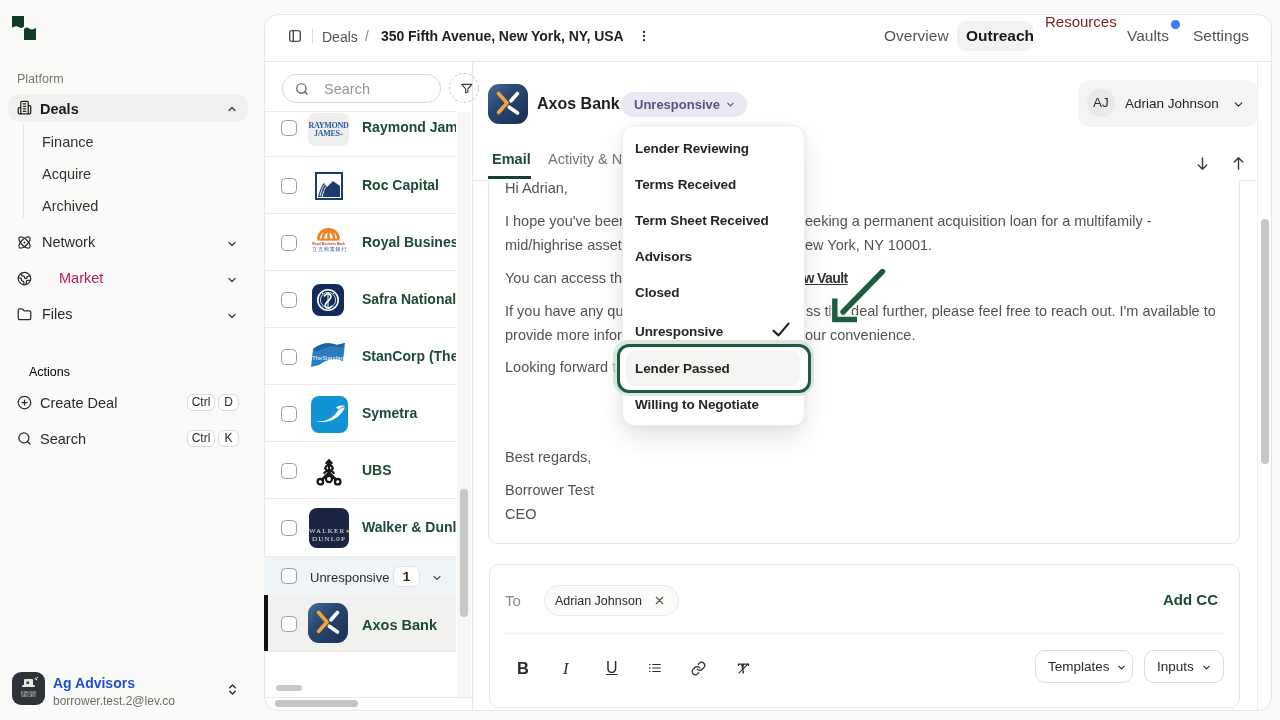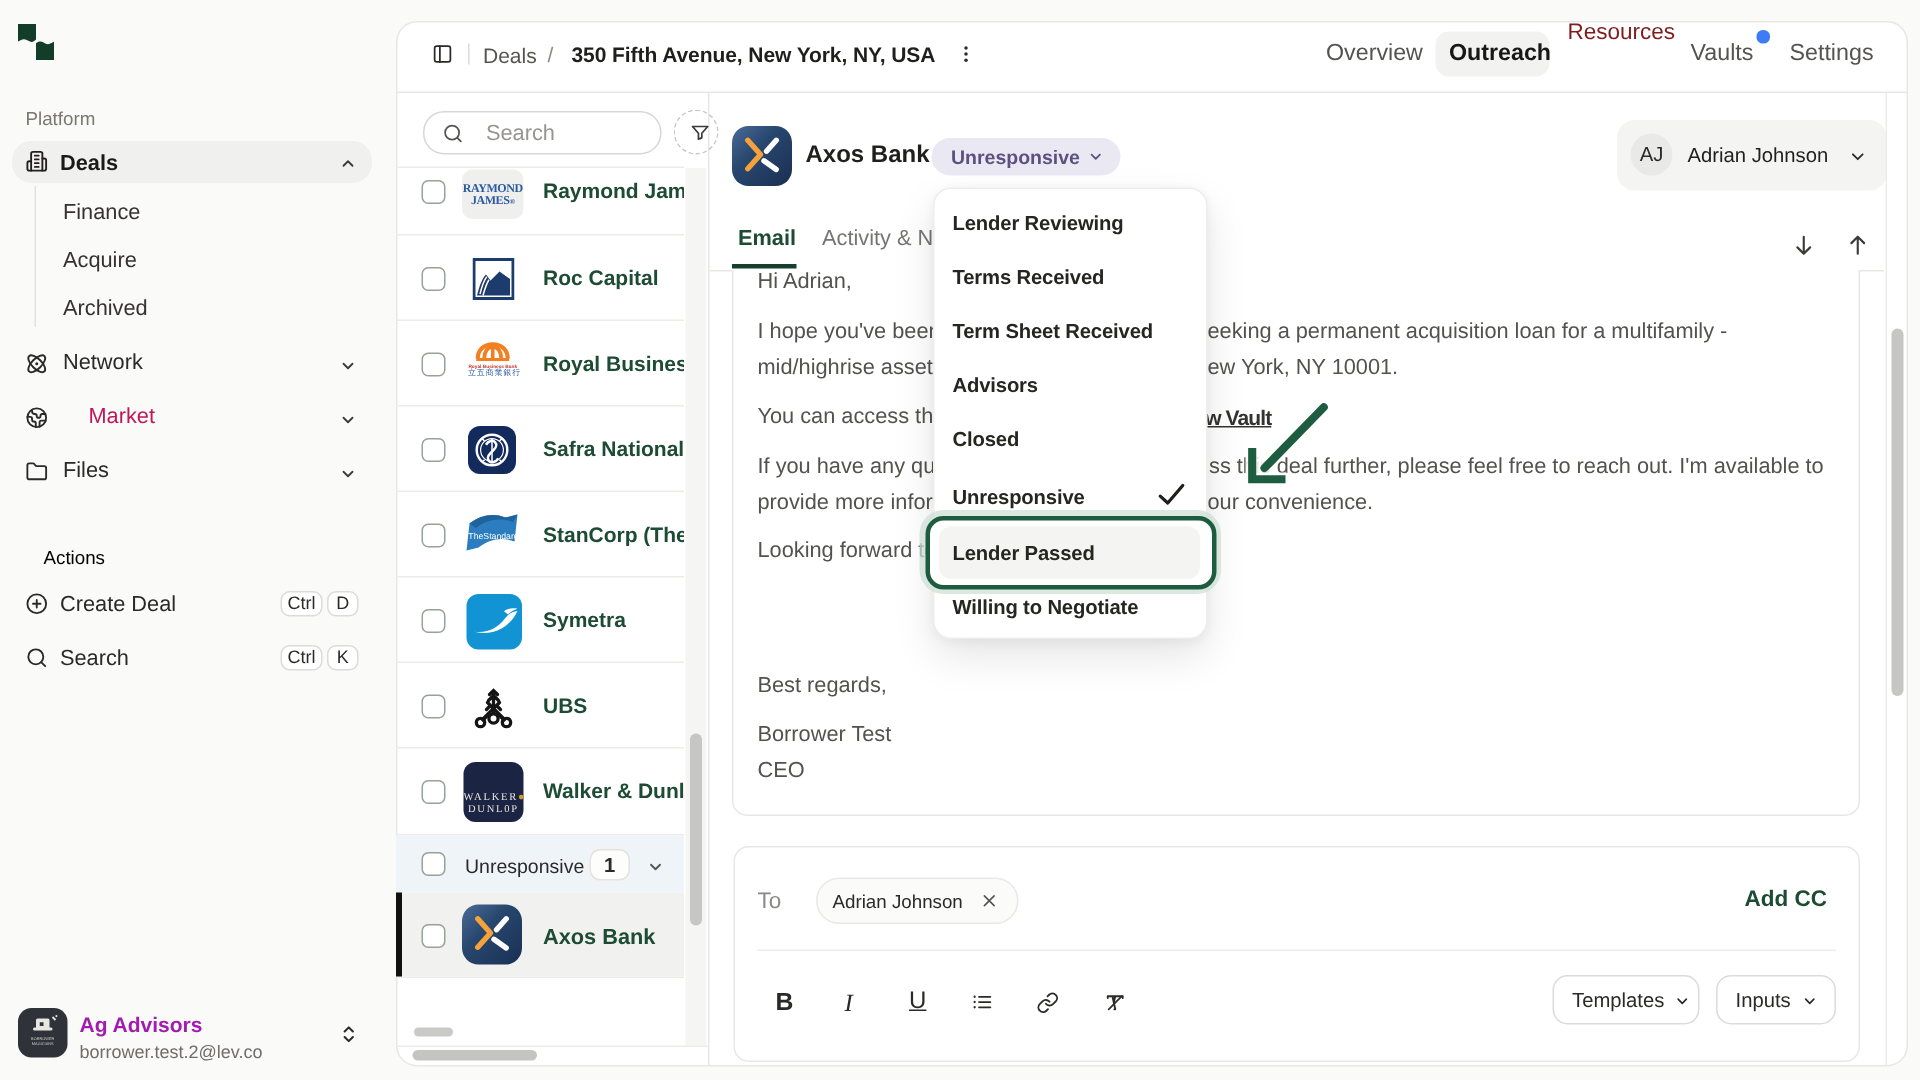--- a/index.html
+++ b/index.html
@@ -89,21 +89,21 @@
   <svg width="33" height="33" viewBox="0 0 33 33">
       <rect x="12" y="7" width="9" height="7" rx="1" fill="#E8E6E0"></rect>
       <rect x="10" y="13" width="13" height="2" rx="1" fill="#E8E6E0"></rect>
       <rect x="14.5" y="9.5" width="2.5" height="2.5" fill="#2F3239"></rect>
       <path d="M23 6l2 2" stroke="#E8E6E0" stroke-width="1.2"></path>
       <circle cx="25.6" cy="5.4" r=".7" fill="#E8E6E0"></circle>
       <text x="16.5" y="21.5" font-size="2.6" fill="#CFCDC6" text-anchor="middle" font-family="Liberation Sans">BORROWER</text>
       <text x="16.5" y="24.8" font-size="2.6" fill="#CFCDC6" text-anchor="middle" font-family="Liberation Sans">MAGICIANS</text>
     </svg>
 </div>
-<div class="a" style="left:53px;top:675px;font-size:14px;font-weight:bold;color:#a21caf;">Ag Advisors</div>
+<div class="a" style="left:53px;top:675px;font-size:14px;font-weight:bold;color:#1d4ed8;">Ag Advisors</div>
 <div class="a" style="left:53px;top:694px;font-size:12px;color:#6E6D68;">borrower.test.2@lev.co</div>
 <svg class="a" style="left:227px;top:683px" width="11" height="13" viewBox="0 0 24 28" fill="none" stroke="#2A2A28" stroke-width="3" stroke-linecap="round" stroke-linejoin="round">
     <path d="m6 10 6-6 6 6"></path>
     <path d="m6 18 6 6 6-6"></path>
   </svg>
 
 <div class="a" style="left:264px;top:14px;width:1008px;height:697px;background:#fff;border:1px solid #E8E7E5;border-radius:14px;"></div>
 
 <svg class="a" style="left:288px;top:29px" width="14" height="14" viewBox="0 0 24 24" fill="none" stroke="#2A2A28" stroke-width="2" stroke-linecap="round" stroke-linejoin="round">
     <rect x="3" y="3" width="18" height="18" rx="2.5"></rect>

